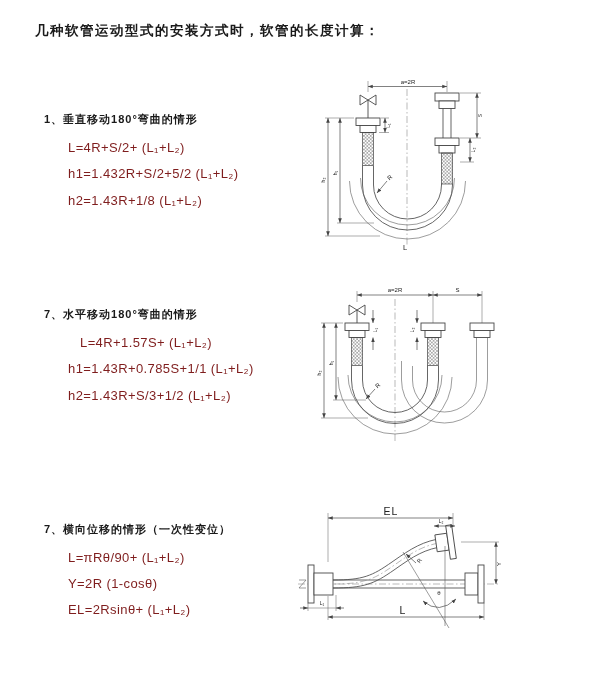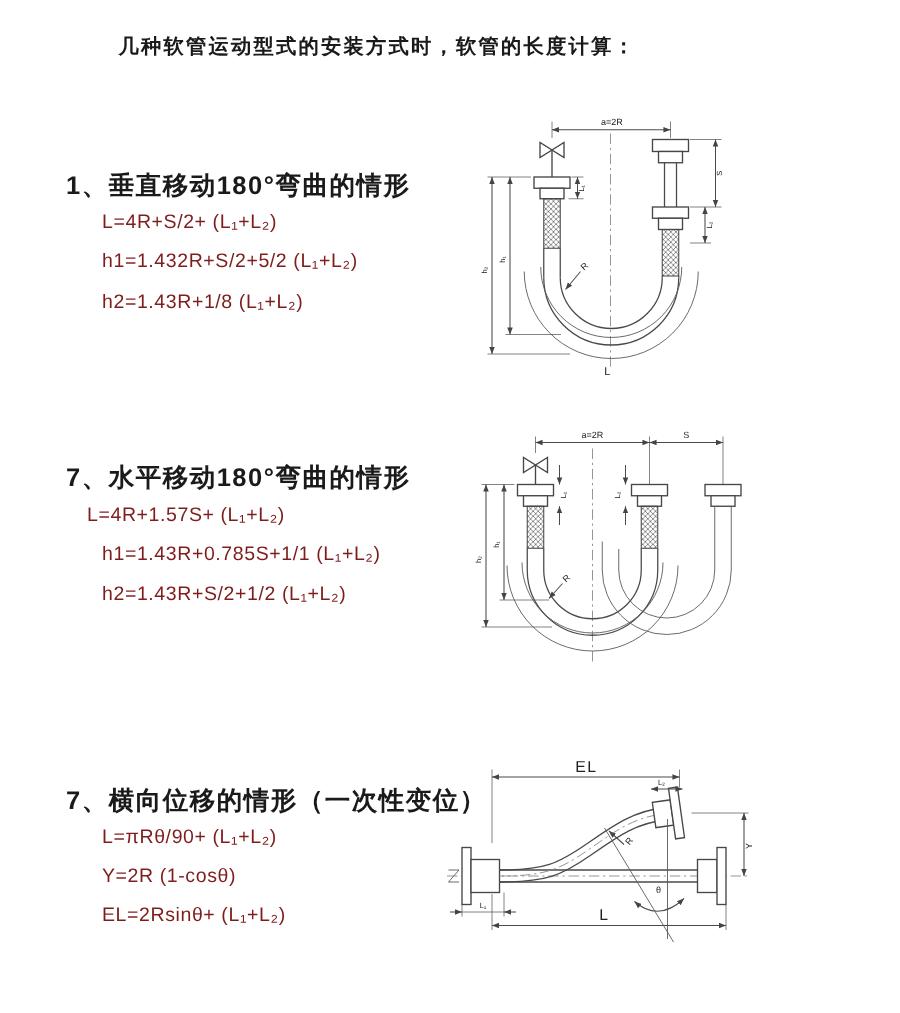--- a/index.html
+++ b/index.html
@@ -1,20 +1,20 @@
 <!DOCTYPE html>
 <html><head>
 <meta charset="utf-8">
 <style>
   html,body{margin:0;padding:0;}
   body{width:600px;height:675px;background:#ffffff;position:relative;overflow:hidden;
        font-family:"Liberation Sans","DejaVu Sans",sans-serif;color:#1a1a1a;}
   .abs{position:absolute;white-space:nowrap;}
-  .title{font-size:13.5px;font-weight:700;letter-spacing:1.5px;margin-left:44px;}
-  .heading{font-size:17px;font-weight:700;letter-spacing:1px;}
+  .title{font-size:13.5px;font-weight:700;letter-spacing:1.5px;}
+  .heading{font-size:11px;font-weight:700;letter-spacing:1px;}
   .formula{font-size:13px;font-weight:500;letter-spacing:0.4px;color:#7f1d1d;}
   svg{position:absolute;overflow:visible;}
   svg text{font-family:"Liberation Sans","DejaVu Sans",sans-serif;fill:#222;}
   .ol{stroke:#474747;stroke-width:0.9;fill:none;}
   .olf{stroke:#474747;stroke-width:0.9;fill:#ffffff;}
   .tube{stroke:#4a4a4a;stroke-width:0.85;fill:none;}
   .dl{stroke:#4a4a4a;stroke-width:0.7;fill:none;}
   .ext{stroke:#5a5a5a;stroke-width:0.5;fill:none;}
   .thin{stroke:#5a5a5a;stroke-width:0.6;fill:none;}
   .cl{stroke:#8a8a8a;stroke-width:0.6;fill:none;stroke-dasharray:7 2.5 1.5 2.5;}
@@ -27,23 +27,23 @@
 <body>
 
 <div class="abs title" style="left:35px;top:22px;">几种软管运动型式的安装方式时，软管的长度计算：</div>
 
 <div class="abs heading" style="left:44px;top:112px;">1、垂直移动180°弯曲的情形</div>
 <div class="abs formula" style="left:68px;top:140px;">L=4R+S/2+ (L₁+L₂)</div>
 <div class="abs formula" style="left:68px;top:166px;">h1=1.432R+S/2+5/2 (L₁+L₂)</div>
 <div class="abs formula" style="left:68px;top:193px;">h2=1.43R+1/8 (L₁+L₂)</div>
 
 <div class="abs heading" style="left:44px;top:307px;">7、水平移动180°弯曲的情形</div>
-<div class="abs formula" style="left:58px;top:335px;text-align:right;">L=4R+1.57S+ (L₁+L₂)</div>
+<div class="abs formula" style="left:80px;top:335px;text-align:right;">L=4R+1.57S+ (L₁+L₂)</div>
 <div class="abs formula" style="left:68px;top:361px;">h1=1.43R+0.785S+1/1 (L₁+L₂)</div>
-<div class="abs formula" style="left:68px;top:388px;">h2=1.43R+S/2+1/2 (L₁+L₂)</div>
+<div class="abs formula" style="left:68px;top:388px;">h2=1.43R+S/3+1/2 (L₁+L₂)</div>
 
 <div class="abs heading" style="left:44px;top:522px;">7、横向位移的情形（一次性变位）</div>
 <div class="abs formula" style="left:68px;top:550px;">L=πRθ/90+ (L₁+L₂)</div>
 <div class="abs formula" style="left:68px;top:576px;">Y=2R (1-cosθ)</div>
 <div class="abs formula" style="left:68px;top:602px;">EL=2Rsinθ+ (L₁+L₂)</div>
 
 <svg style="left:318px;top:73px;" width="180" height="180" viewBox="0 0 180 180">
   <defs>
     <marker id="ah1" viewBox="0 0 10 10" refX="9" refY="5" markerWidth="7.5" markerHeight="7.5" orient="auto-start-reverse">
       <path d="M0,1.5 L9,5 L0,8.5 z" fill="#444"></path>

